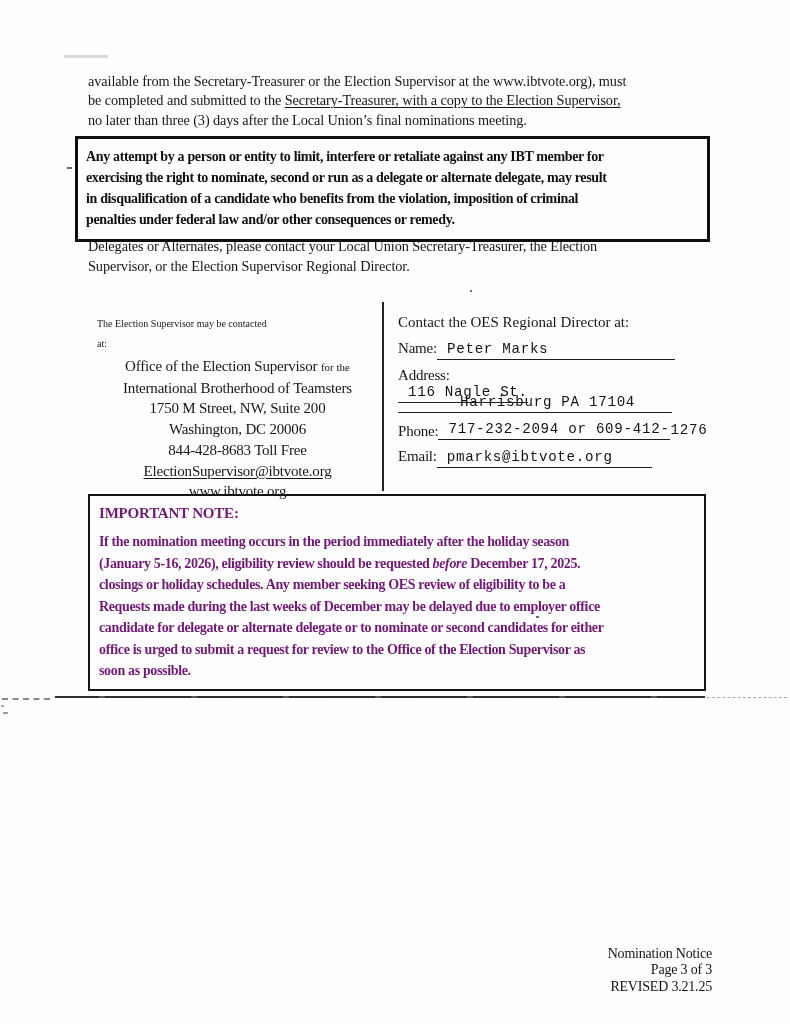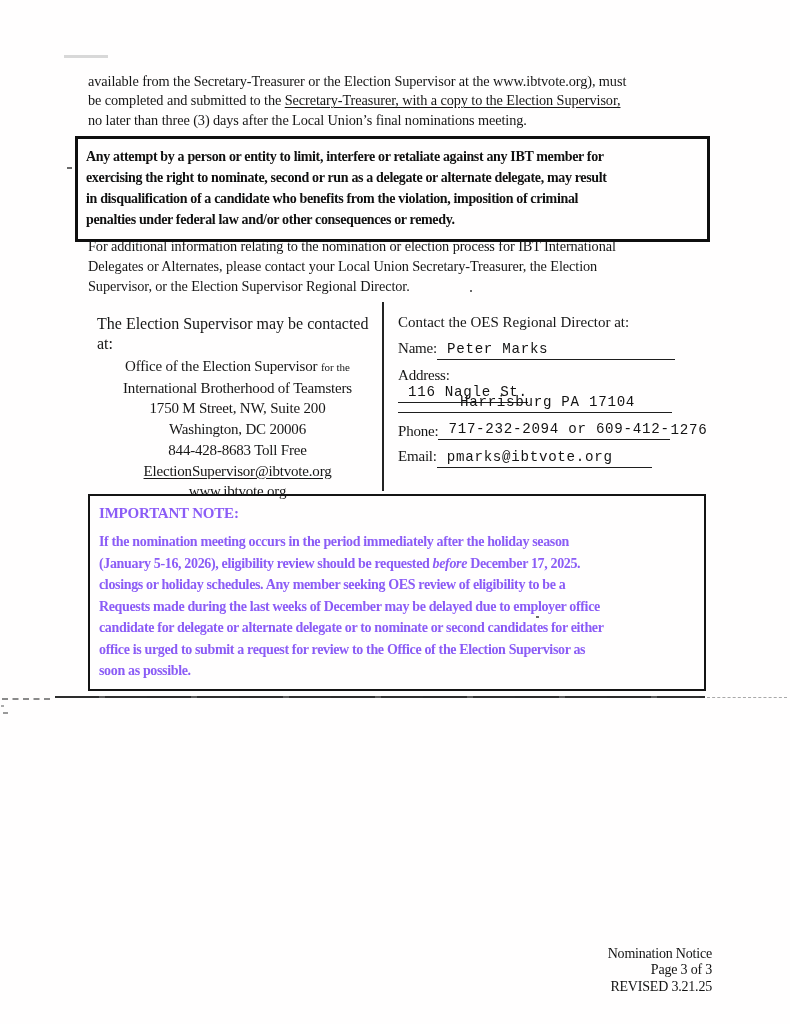--- a/index.html
+++ b/index.html
@@ -33,21 +33,21 @@
 
   
   .para-additional {
     left: 88px; top: 236px; width: 630px;
     font-size: 14.3px; line-height: 20px; letter-spacing: -0.1px;
   }
 
   
   .divider { left: 382px; top: 302px; width: 2px; height: 189px; background: #232323; }
 
-  .sup-intro { left: 97px; top: 314px; width: 285px; font-size: 16px; line-height: 19.5px; }
+  .sup-intro { left: 97px; top: 314px; width: 285px; font-size: 10px; line-height: 19.5px; }
   .sup-block {
     left: 100px; top: 356px; width: 275px;
     text-align: center; font-size: 15px; line-height: 20.7px; letter-spacing: -0.2px;
   }
   .small-inline { font-size: 11px; letter-spacing: 0; }
 
   .dir-heading { left: 398px; top: 314px; width: 330px; font-size: 15px; }
   .form-row {
     position: absolute; display: flex; align-items: baseline;
     font-size: 15px; letter-spacing: -0.2px;
@@ -72,21 +72,21 @@
   .row-addr2 .fill { padding-left: 62px; }
   .row-phone   { left: 398px; top: 421px; width: 338px; align-items: flex-end; }
   .row-phone .fill { flex: 0 0 auto; }
   .row-email   { left: 398px; top: 448px; width: 254px; }
 
   
   .note-box {
     left: 88px; top: 494px; width: 618px; box-sizing: border-box;
     border: 2px solid #141414;
     padding: 9px 10px 7px 9px;
-    color: #8b5cf6;
+    color: #701a75;
   }
   .note-title { font-weight: bold; font-size: 15px; margin-bottom: 9px; letter-spacing: -0.2px; }
   .note-body { font-weight: bold; font-size: 14px; line-height: 21.5px; letter-spacing: -0.35px; }
   .it { font-style: italic; }
 
   
   .scanline-main {
     left: 55px; top: 696px; width: 650px; height: 2.4px;
     background: repeating-linear-gradient(90deg, #2d2d2d 0 44px, #5a5a5a 44px 50px, #303030 50px 92px);
   }
@@ -114,21 +114,20 @@
   </div>
 
   <div class="abs warning-box">
     <div class="line">Any attempt by a person or entity to limit, interfere or retaliate against any IBT member for</div>
     <div class="line">exercising the right to nominate, second or run as a delegate or alternate delegate, may result</div>
     <div class="line">in disqualification of a candidate who benefits from the violation, imposition of criminal</div>
     <div class="line">penalties under federal law and/or other consequences or remedy.</div>
   </div>
 
   <div class="abs para-additional">
-    <div class="line">For additional information relating to the nomination or election process for IBT International</div>
     <div class="line">Delegates or Alternates, please contact your Local Union Secretary-Treasurer, the Election</div>
     <div class="line">Supervisor, or the Election Supervisor Regional Director.</div>
   </div>
 
   <div class="abs divider"></div>
 
   <div class="abs sup-intro">
     <div class="line">The Election Supervisor may be contacted</div>
     <div class="line">at:</div>
   </div>

